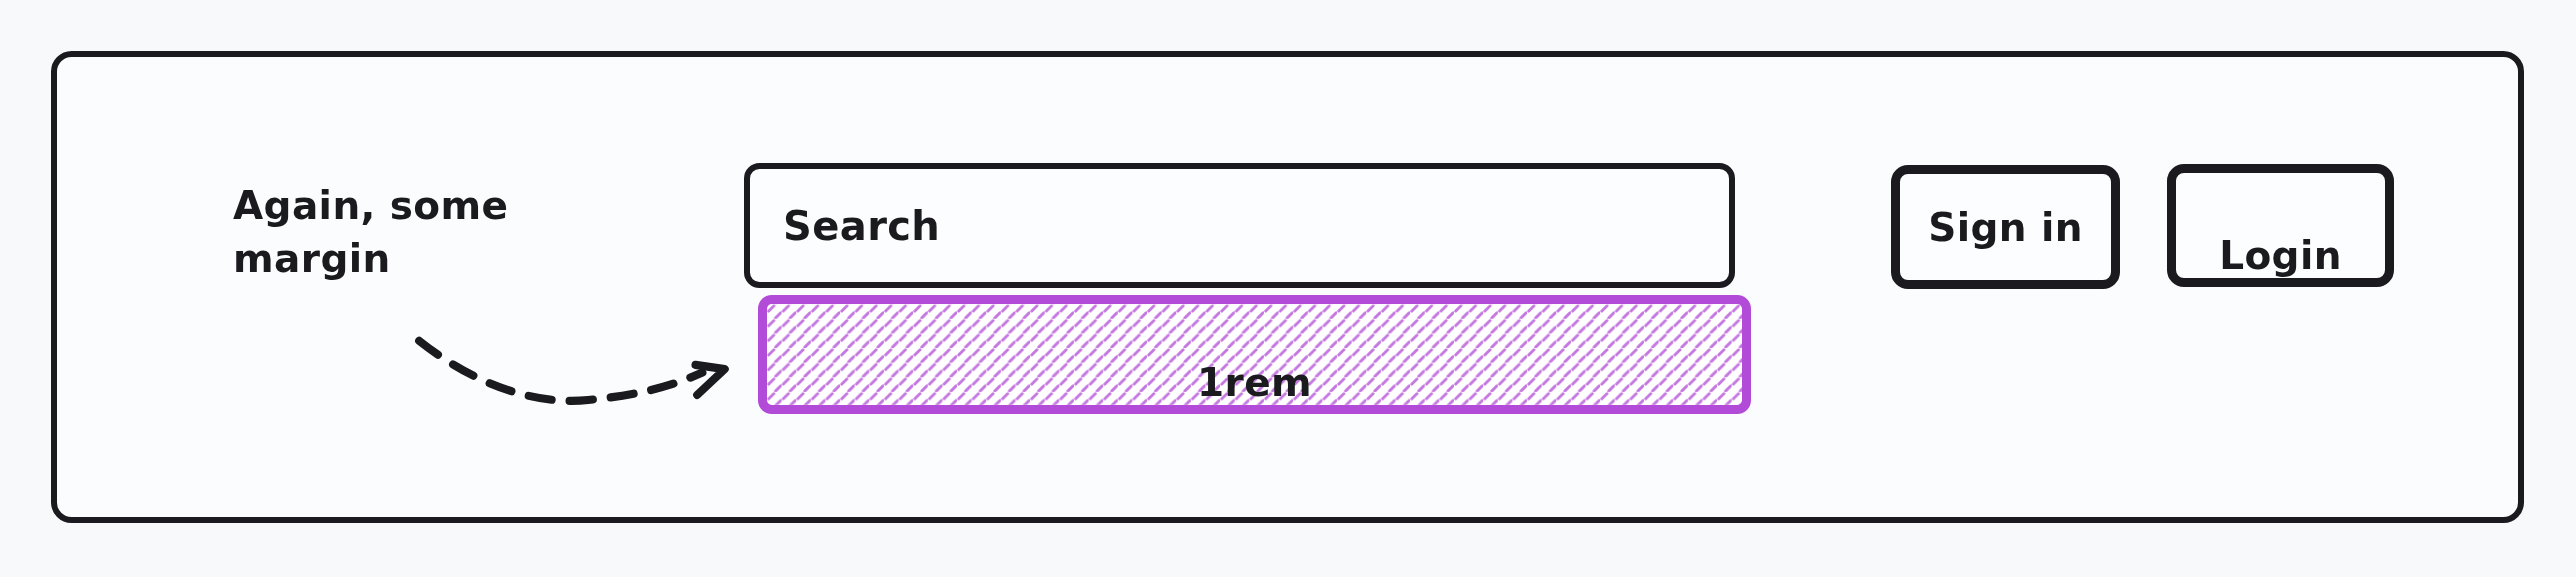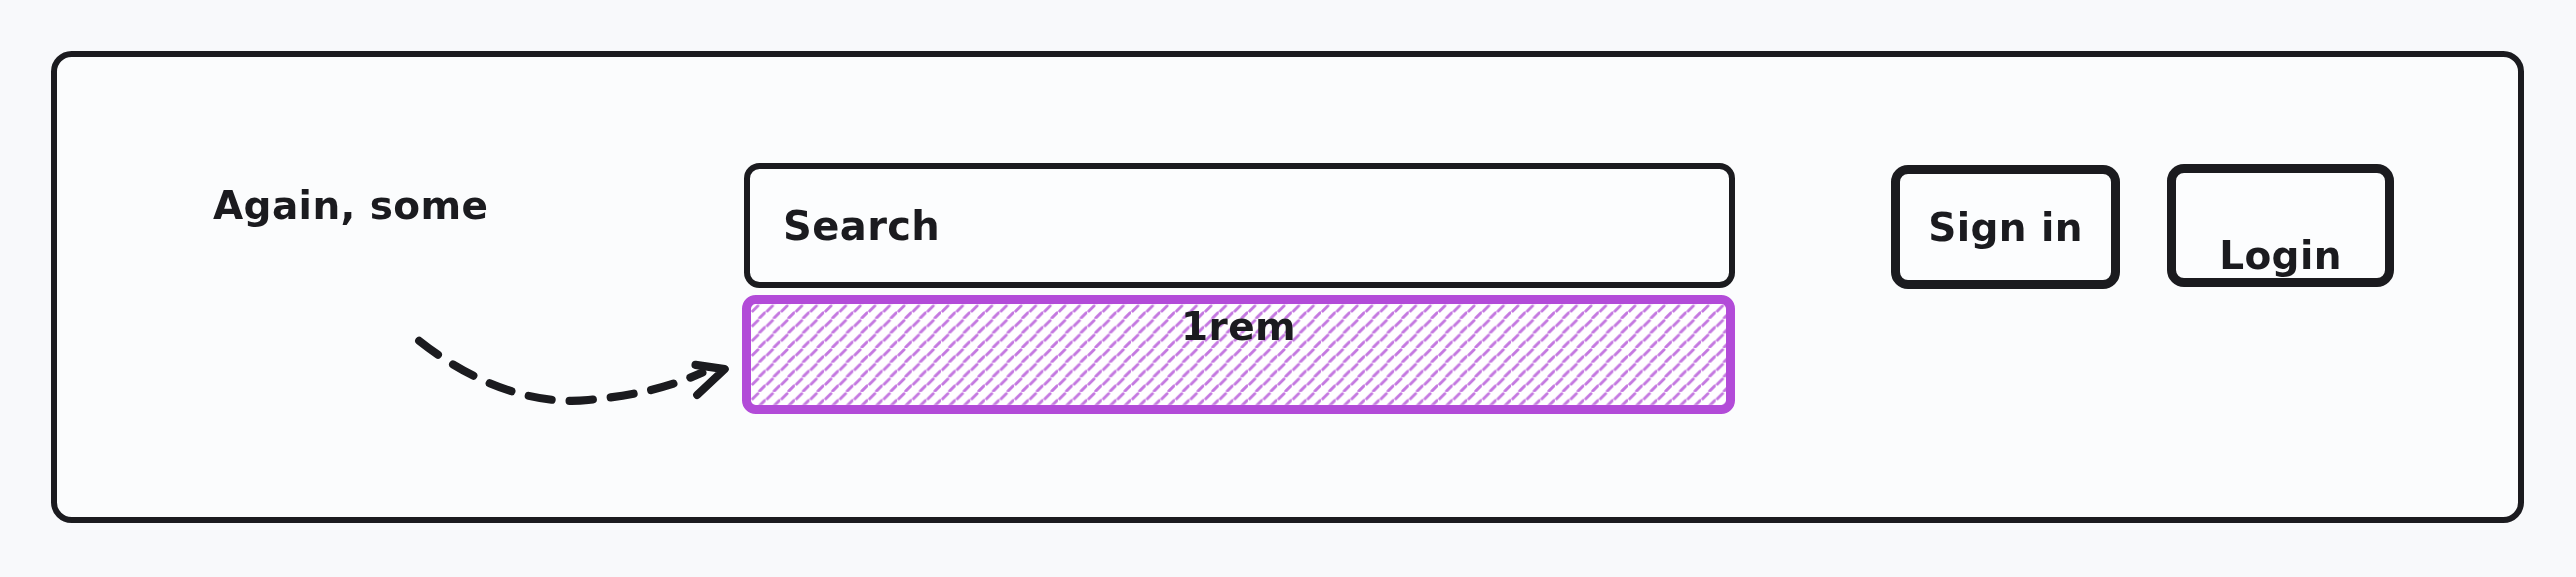--- a/index.html
+++ b/index.html
@@ -30,21 +30,21 @@
     position: absolute;
     left: 213px;
     top: 179px;
     font-size: 39px;
     font-weight: 700;
     line-height: 53px;
     letter-spacing: 0.4px;
     color: #1b1b1f;
     white-space: nowrap;
   }
-  .annotation div { height: 53px; }
+  .annotation div { height: 53px; margin-left: 20px; }
   .sketch-box {
     position: absolute;
     box-sizing: border-box;
     border: 6.9px solid #1b1b1f;
     background: #fcfdfe;
     display: flex;
     align-items: center;
   }
   .search-box {
     left: 744px;
@@ -54,30 +54,30 @@
     border-radius: 15.5px;
   }
   .search-box .search-label {
     padding-left: 33px;
     font-size: 40px;
     font-weight: 700;
     letter-spacing: 0.4px;
   }
   .margin-box {
     position: absolute;
-    left: 742px;
+    left: 758px;
     top: 295px;
     width: 993px;
     height: 119px;
     box-sizing: border-box;
     border: 9.5px solid #b24bd8;
     border-radius: 13.7px;
     background: #ffffff;
     display: flex;
-    align-items: flex-start;
+    align-items: flex-end;
     justify-content: center;
     overflow: hidden;
   }
   .margin-box .hatch {
     position: absolute;
     inset: 0;
     width: 100%;
     height: 100%;
   }
   .margin-box .margin-label {
@@ -124,20 +124,21 @@
     overflow: visible;
   }
 </style>
 </head>
 <body>
 
 <div class="frame"></div>
 
 <div class="annotation">
   <div>Again, some</div>
+  <div>margin</div>
 </div>
 
 <svg class="arrow-svg" viewBox="0 0 430 130" xmlns="http://www.w3.org/2000/svg" aria-hidden="true">
   <path d="M48,31 C115,84 185,106 245,100 C305,94 342,84 378,68" fill="none" stroke="#1b1b1f" stroke-width="9.5" stroke-linecap="round" stroke-dasharray="27 21"></path>
   <polyline points="372,94 404,64 370,59" fill="none" stroke="#1b1b1f" stroke-width="9.5" stroke-linecap="round" stroke-linejoin="round"></polyline>
 </svg>
 
 <div class="sketch-box search-box" role="textbox">
   <span class="search-label">Search</span>
 </div>

